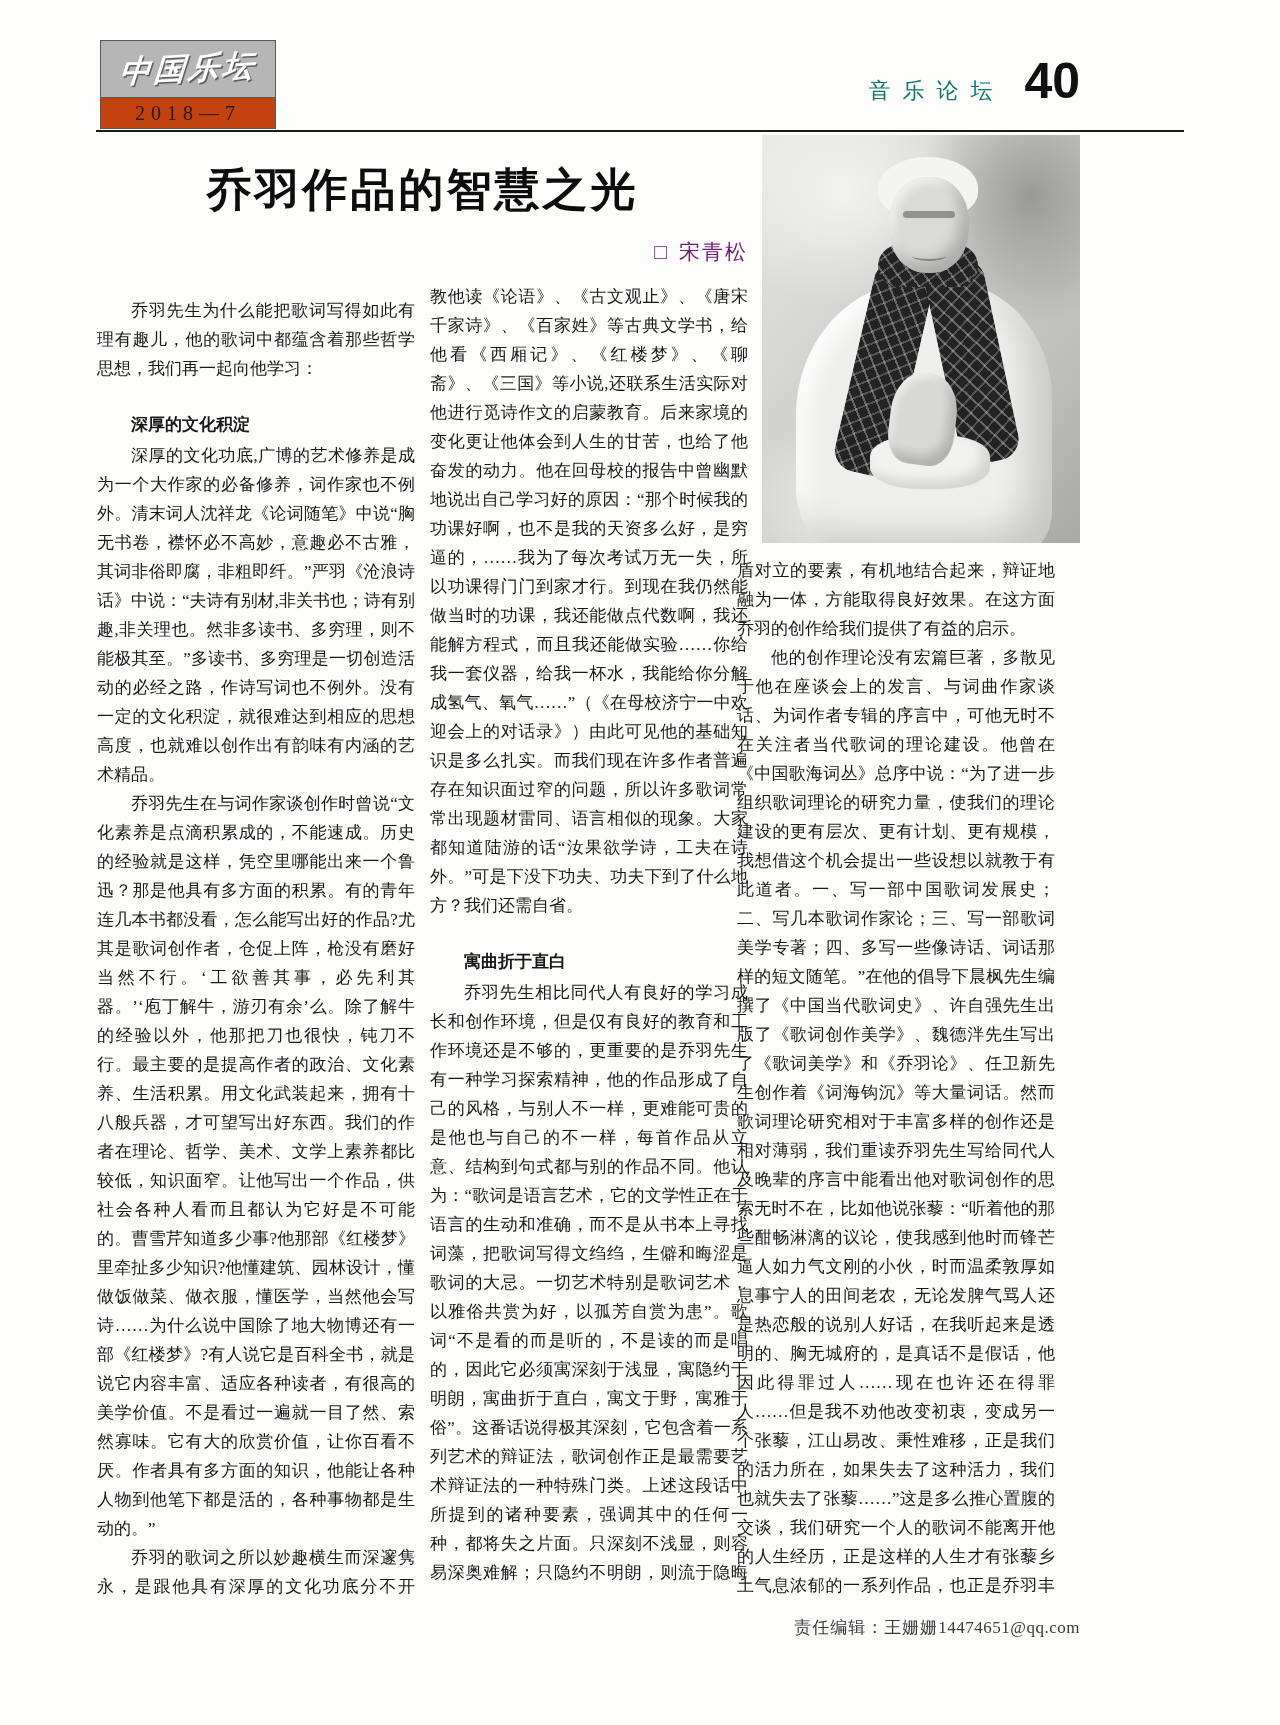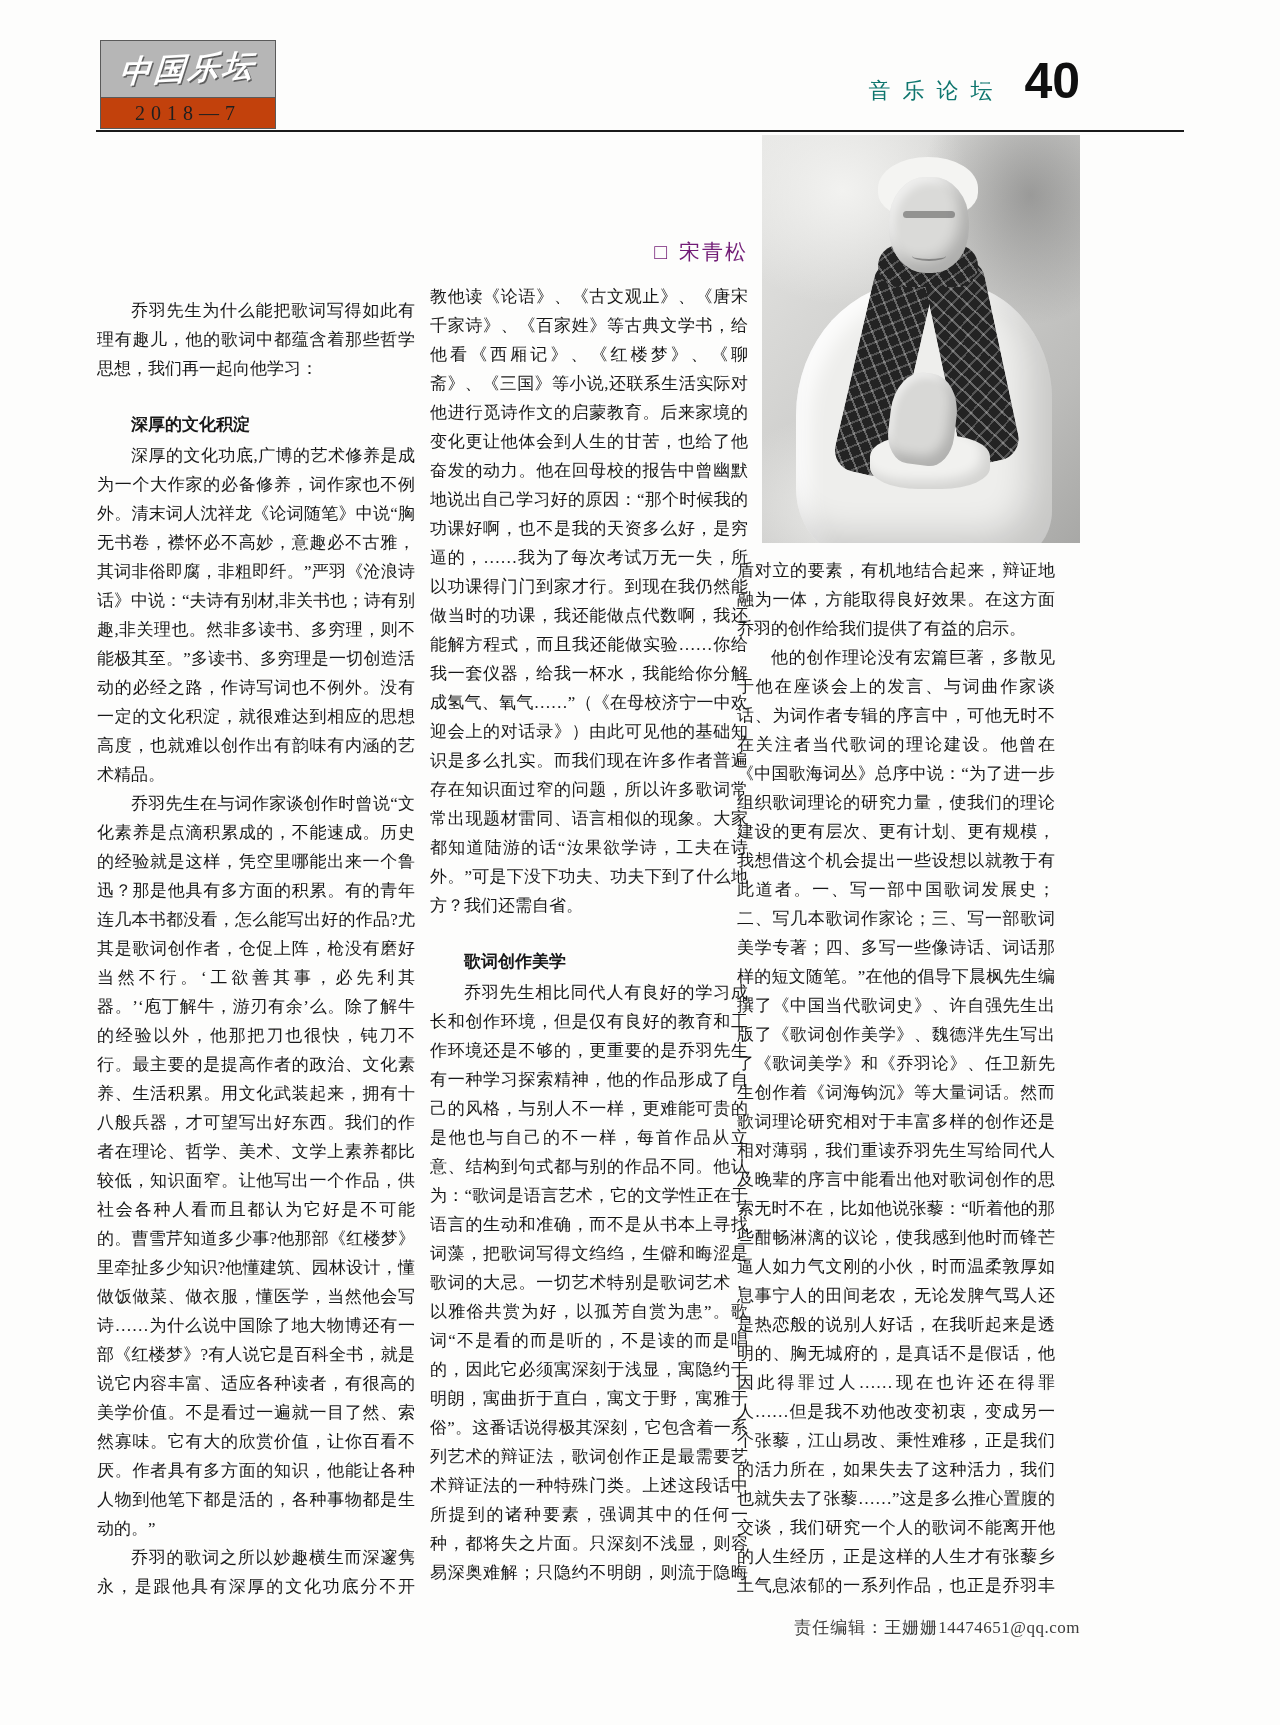--- a/index.html
+++ b/index.html
@@ -91,20 +91,21 @@
     </div>
     <div class="logo-issue">2018—7</div>
   </div>
 
   <div class="section-head">
     <span class="section-name">音乐论坛</span>
     <span class="page-num">40</span>
   </div>
   <div class="head-rule"></div>
 
+  <h1 class="title">乔羽作品的智慧之光</h1>
   <div class="byline">
     <span class="marker">□</span><span>宋青松</span>
   </div>
 
   <div class="photo">
     <div class="ph-glow"></div>
     <div class="ph-corner"></div>
     <div class="ph-cushion"></div>
     <div class="ph-shirt"></div>
     <div class="ph-scarf-l plaid"></div>
@@ -121,21 +122,21 @@
   <div class="col" id="col1">
     <p>乔羽先生为什么能把歌词写得如此有理有趣儿，他的歌词中都蕴含着那些哲学思想，我们再一起向他学习：</p>
     <h3 class="subhead">深厚的文化积淀</h3>
     <p>深厚的文化功底,广博的艺术修养是成为一个大作家的必备修养，词作家也不例外。清末词人沈祥龙《论词随笔》中说“胸无书卷，襟怀必不高妙，意趣必不古雅，其词非俗即腐，非粗即纤。”严羽《沧浪诗话》中说：“夫诗有别材,非关书也；诗有别趣,非关理也。然非多读书、多穷理，则不能极其至。”多读书、多穷理是一切创造活动的必经之路，作诗写词也不例外。没有一定的文化积淀，就很难达到相应的思想高度，也就难以创作出有韵味有内涵的艺术精品。</p>
     <p>乔羽先生在与词作家谈创作时曾说“文化素养是点滴积累成的，不能速成。历史的经验就是这样，凭空里哪能出来一个鲁迅？那是他具有多方面的积累。有的青年连几本书都没看，怎么能写出好的作品?尤其是歌词创作者，仓促上阵，枪没有磨好当然不行。‘工欲善其事，必先利其器。’‘庖丁解牛，游刃有余’么。除了解牛的经验以外，他那把刀也很快，钝刀不行。最主要的是提高作者的政治、文化素养、生活积累。用文化武装起来，拥有十八般兵器，才可望写出好东西。我们的作者在理论、哲学、美术、文学上素养都比较低，知识面窄。让他写出一个作品，供社会各种人看而且都认为它好是不可能的。曹雪芹知道多少事?他那部《红楼梦》里牵扯多少知识?他懂建筑、园林设计，懂做饭做菜、做衣服，懂医学，当然他会写诗……为什么说中国除了地大物博还有一部《红楼梦》?有人说它是百科全书，就是说它内容丰富、适应各种读者，有很高的美学价值。不是看过一遍就一目了然、索然寡味。它有大的欣赏价值，让你百看不厌。作者具有多方面的知识，他能让各种人物到他笔下都是活的，各种事物都是生动的。”</p>
     <p>乔羽的歌词之所以妙趣横生而深邃隽永，是跟他具有深厚的文化功底分不开的。乔羽从小就受到父母亲良好的启蒙教育。父亲教他从小识方块卡片字,练毛笔字,以及</p>
   </div>
 
   <div class="col" id="col2">
     <p class="cont">教他读《论语》、《古文观止》、《唐宋千家诗》、《百家姓》等古典文学书，给他看《西厢记》、《红楼梦》、《聊斋》、《三国》等小说,还联系生活实际对他进行觅诗作文的启蒙教育。后来家境的变化更让他体会到人生的甘苦，也给了他奋发的动力。他在回母校的报告中曾幽默地说出自己学习好的原因：“那个时候我的功课好啊，也不是我的天资多么好，是穷逼的，……我为了每次考试万无一失，所以功课得门门到家才行。到现在我仍然能做当时的功课，我还能做点代数啊，我还能解方程式，而且我还能做实验……你给我一套仪器，给我一杯水，我能给你分解成氢气、氧气……”（《在母校济宁一中欢迎会上的对话录》）由此可见他的基础知识是多么扎实。而我们现在许多作者普遍存在知识面过窄的问题，所以许多歌词常常出现题材雷同、语言相似的现象。大家都知道陆游的话“汝果欲学诗，工夫在诗外。”可是下没下功夫、功夫下到了什么地方？我们还需自省。</p>
-    <h3 class="subhead">歌词创作美学</h3>
+    <h3 class="subhead">寓曲折于直白</h3>
     <p>乔羽先生相比同代人有良好的学习成长和创作环境，但是仅有良好的教育和工作环境还是不够的，更重要的是乔羽先生有一种学习探索精神，他的作品形成了自己的风格，与别人不一样，更难能可贵的是他也与自己的不一样，每首作品从立意、结构到句式都与别的作品不同。他认为：“歌词是语言艺术，它的文学性正在于语言的生动和准确，而不是从书本上寻找词藻，把歌词写得文绉绉，生僻和晦涩是歌词的大忌。一切艺术特别是歌词艺术，以雅俗共赏为好，以孤芳自赏为患”。歌词“不是看的而是听的，不是读的而是唱的，因此它必须寓深刻于浅显，寓隐约于明朗，寓曲折于直白，寓文于野，寓雅于俗”。这番话说得极其深刻，它包含着一系列艺术的辩证法，歌词创作正是最需要艺术辩证法的一种特殊门类。上述这段话中所提到的诸种要素，强调其中的任何一种，都将失之片面。只深刻不浅显，则容易深奥难解；只隐约不明朗，则流于隐晦模糊；只直白不曲折，则缺少耐人寻味的余韵；过于文雅，有悖于歌词的群体性；过于俗野，则难登大雅堂。必须将一组组互相矛</p>
   </div>
 
   <div class="col" id="col3">
     <p class="cont">盾对立的要素，有机地结合起来，辩证地融为一体，方能取得良好效果。在这方面乔羽的创作给我们提供了有益的启示。</p>
     <p>他的创作理论没有宏篇巨著，多散见于他在座谈会上的发言、与词曲作家谈话、为词作者专辑的序言中，可他无时不在关注者当代歌词的理论建设。他曾在《中国歌海词丛》总序中说：“为了进一步组织歌词理论的研究力量，使我们的理论建设的更有层次、更有计划、更有规模，我想借这个机会提出一些设想以就教于有此道者。一、写一部中国歌词发展史；二、写几本歌词作家论；三、写一部歌词美学专著；四、多写一些像诗话、词话那样的短文随笔。”在他的倡导下晨枫先生编撰了《中国当代歌词史》、许自强先生出版了《歌词创作美学》、魏德泮先生写出了《歌词美学》和《乔羽论》、任卫新先生创作着《词海钩沉》等大量词话。然而歌词理论研究相对于丰富多样的创作还是相对薄弱，我们重读乔羽先生写给同代人及晚辈的序言中能看出他对歌词创作的思索无时不在，比如他说张藜：“听着他的那些酣畅淋漓的议论，使我感到他时而锋芒逼人如力气文刚的小伙，时而温柔敦厚如息事宁人的田间老农，无论发脾气骂人还是热恋般的说别人好话，在我听起来是透明的、胸无城府的，是真话不是假话，他因此得罪过人……现在也许还在得罪人……但是我不劝他改变初衷，变成另一个张藜，江山易改、秉性难移，正是我们的活力所在，如果失去了这种活力，我们也就失去了张藜……”这是多么推心置腹的交谈，我们研究一个人的歌词不能离开他的人生经历，正是这样的人生才有张藜乡土气息浓郁的一系列作品，也正是乔羽丰厚的文化积累才让他的作品有了意味深长的哲思之美。文学最怕趋同，当代歌词中的几位巨匠各自保</p>
   </div>
 
   <div class="footer">
     <span>责任编辑：王姗姗</span>

